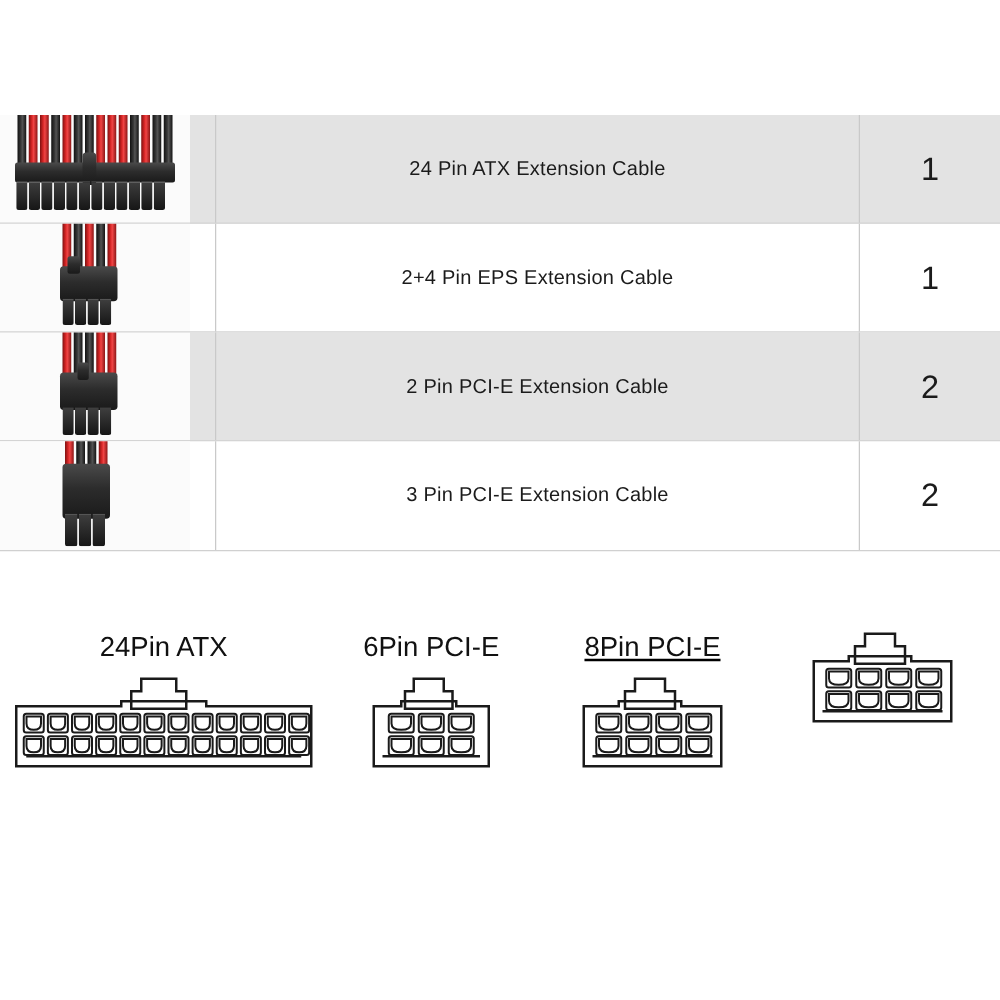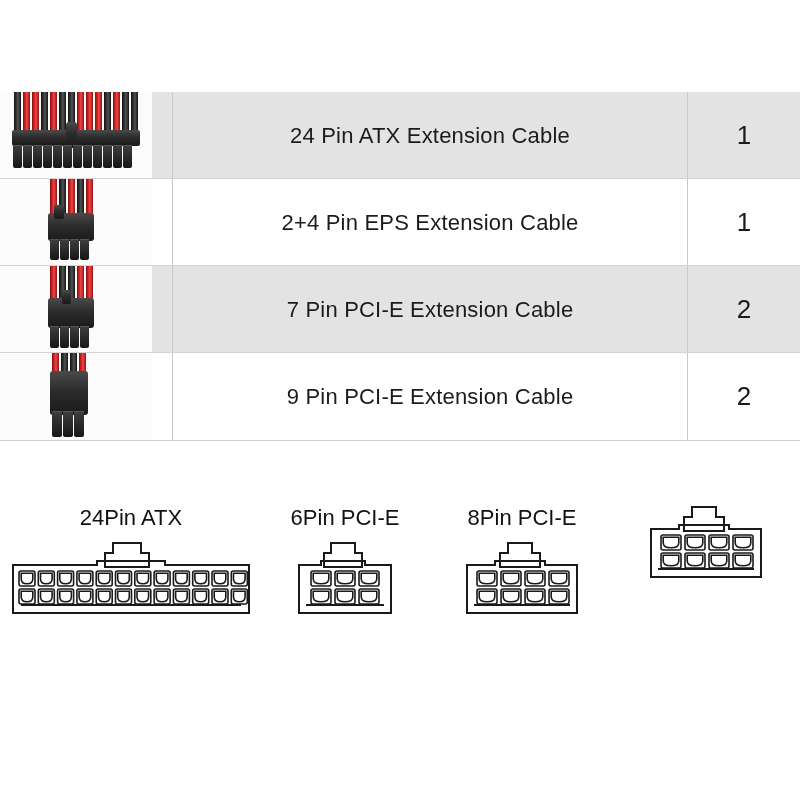--- a/index.html
+++ b/index.html
@@ -41,21 +41,21 @@
 
   .cell-img{
     width:152px;
     position:relative;
     flex:0 0 152px;
     overflow:hidden;
   }
   .cell-name{
     flex:1 1 auto;
     display:flex;align-items:center;justify-content:center;
-    font-size:22px;
+    font-size:16px;
     color:#1b1b1b;
     letter-spacing:.2px;
     border-left:1px solid #c9c9c9;
     border-right:1px solid #c9c9c9;
     box-sizing:border-box;
     margin-left:20px;
   }
   .cell-qty{
     flex:0 0 112px;
     display:flex;align-items:center;justify-content:center;
@@ -186,42 +186,42 @@
         <div class="shellbar" style="left:48px;top:32px;width:46px;height:30px;border-radius:3px;"></div>
         <div class="shellbar" style="left:62px;top:24px;width:9px;height:14px;"></div>
         <div class="pinrow" style="left:50px;top:60px;">
           <div class="pin" style="width:9px;height:21px;"></div>
             <div class="pin" style="width:9px;height:21px;"></div>
           <div class="pin" style="width:9px;height:21px;"></div>
             <div class="pin" style="width:9px;height:21px;"></div>
         </div>
       </div>
     </div>
-    <div class="cell-name">7 Pin PCI-E Extension Cable</div>
+    <div class="cell-name">2 Pin PCI-E Extension Cable</div>
     <div class="cell-qty">2</div>
   </div>
 
   <div class="trow plain">
     <div class="cell-img">
       <div class="photo">
         <div class="wires" style="left:52px;top:-10px;">
           <div class="w red" style="height:30px;"></div>
             <div class="w blk" style="height:30px;"></div>
           <div class="w blk" style="height:30px;"></div>
             <div class="w red" style="height:30px;"></div>
         </div>
         <div class="shellbar" style="left:50px;top:18px;width:38px;height:44px;border-radius:3px;"></div>
         <div class="pinrow" style="left:52px;top:58px;">
           <div class="pin" style="width:10px;height:25px;"></div>
             <div class="pin" style="width:10px;height:25px;"></div>
           <div class="pin" style="width:10px;height:25px;"></div>
         </div>
       </div>
     </div>
-    <div class="cell-name">9 Pin PCI-E Extension Cable</div>
+    <div class="cell-name">3 Pin PCI-E Extension Cable</div>
     <div class="cell-qty">2</div>
   </div>
 
 </div>
 
 <div id="connector-legend">
 
   <div class="conn" style="left:6px;top:0px;width:250px;">
     <div class="conn-label">24Pin ATX</div>
     <div class="conn-art">
@@ -308,21 +308,21 @@
             <path d="M20.2 50.2 h15.6 v5.512 q0 5.088 -7.8 5.088 q-7.8 0 -7.8 -5.088 z"></path>
             <rect x="42" y="48" width="20" height="15" rx="2"></rect>
             <path d="M44.2 50.2 h15.6 v5.512 q0 5.088 -7.8 5.088 q-7.8 0 -7.8 -5.088 z"></path>
             <rect x="66" y="48" width="20" height="15" rx="2"></rect>
             <path d="M68.2 50.2 h15.6 v5.512 q0 5.088 -7.8 5.088 q-7.8 0 -7.8 -5.088 z"></path>
           </g>
       </svg>
     </div>
   </div>
 
-  <div class="conn" style="left:433px;top:0px;width:178px;">
+  <div class="conn" style="left:433px;top:0px;width:178px;text-decoration:underline;">
     <div class="conn-label">8Pin PCI-E</div>
     <div class="conn-art">
       <svg width="122" height="78" viewBox="0 0 122 78">
         <g fill="none" stroke="#1a1a1a" stroke-width="2">
           <path d="M47 2 h24 v10 h8 v14 h-40 v-14 h8 z"></path>
           <path d="M6 24 h28 v-4 h50 v4 h32 v48 h-110 z"></path>
           <path d="M13 64 h96"></path>
         </g>
         <g id="p8a-pins" fill="none" stroke="#1a1a1a" stroke-width="1.6">
             <rect x="16" y="30" width="20" height="15" rx="2"></rect>

